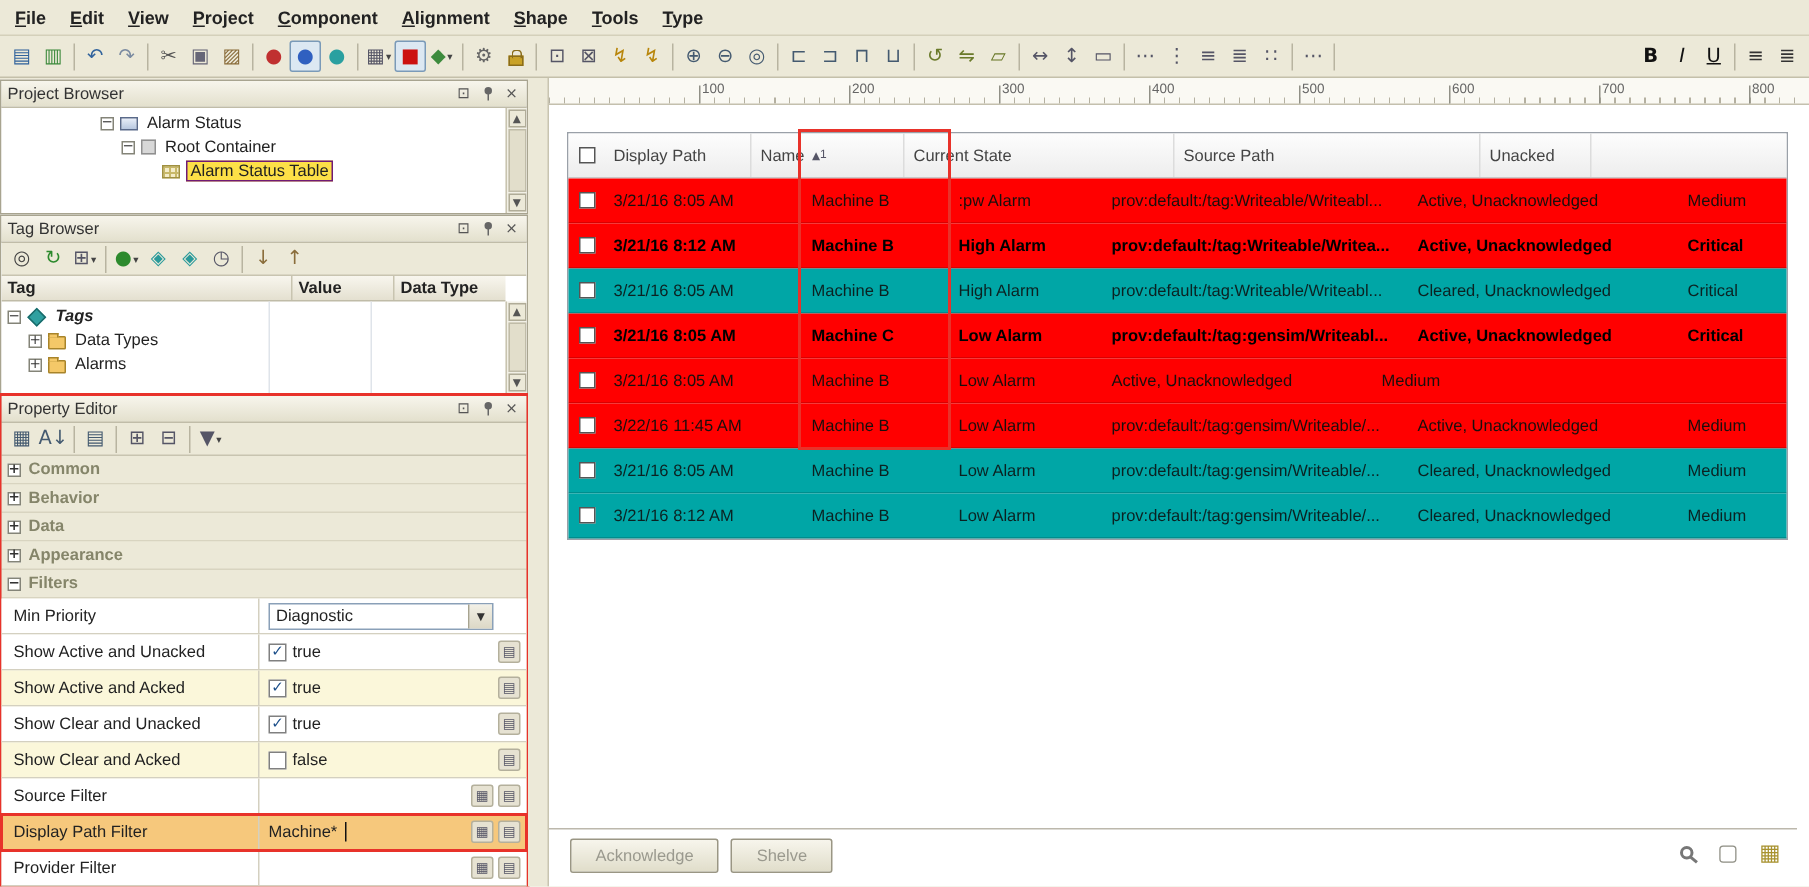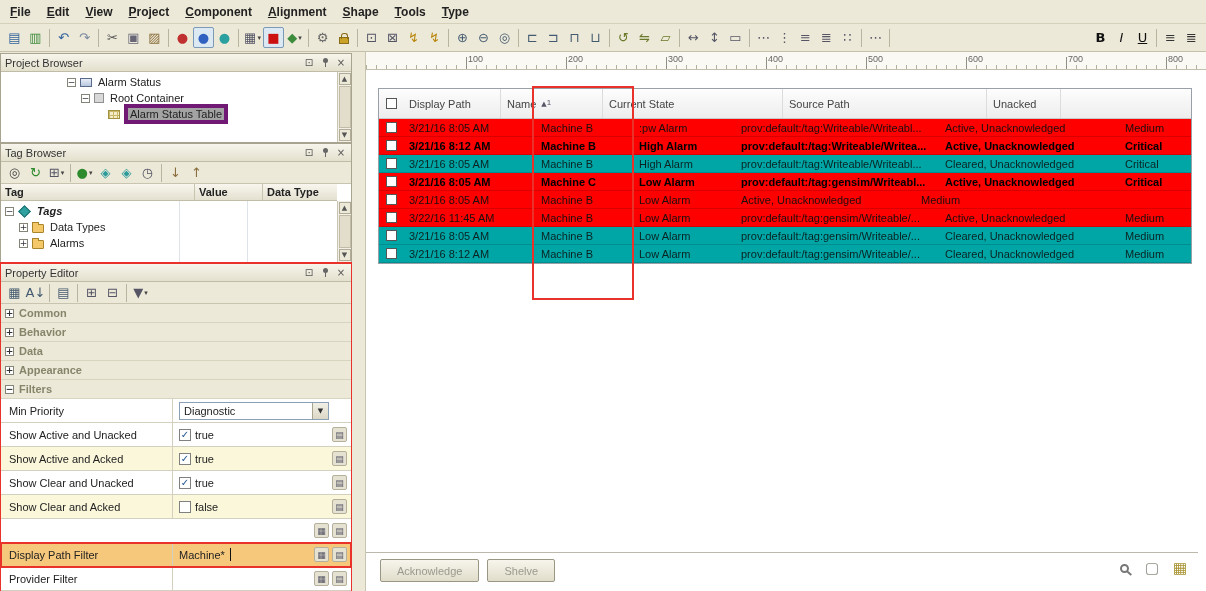--- a/index.html
+++ b/index.html
@@ -31,21 +31,21 @@
 .tb{top:91px;height:120px;}
 .pe{top:211px;height:328px;background:#ece9d8;outline:2px solid #e8322a;outline-offset:-1px;}
 .panel-body{position:relative;height:calc(100% - 18px);overflow:hidden;background:#fff;}
 
 .tree{padding-top:2px;}
 .tree-row{display:flex;align-items:center;height:16px;gap:4px;white-space:nowrap;}
 .expander{width:9px;height:9px;border:1px solid #848478;background:#fff;color:#333;font-size:9px;line-height:7px;display:inline-flex;align-items:center;justify-content:center;flex:none;font-family:"DejaVu Sans",sans-serif;}
 .exp-spacer{width:9px;flex:none;}
 .ticon{flex:none;display:inline-block;}
 .tlabel{padding:0 2px;}
-.tlabel.selected{background:#a3a3a3;border:4px solid #701a75;text-align:right;}
+.tlabel.selected{background:#fde047;border:1px solid #701a75;text-align:right;}
 .tlabel.bi{font-weight:bold;font-style:italic;}
 .i-window{width:12px;height:9px;border:1px solid #5a6a8a;background:linear-gradient(#e8eef8,#b8c8e0);}
 .i-container{width:10px;height:10px;border:1px solid #909090;background:#d8d8d8;}
 .i-table{width:12px;height:9px;border:1px solid #a09040;background-color:#f4ecc8;background-image:repeating-linear-gradient(90deg,#c8b868 0 1px,transparent 1px 4px),repeating-linear-gradient(180deg,#c8b868 0 1px,transparent 1px 4px);}
 .i-tags{width:9px;height:9px;background:#2fa0a0;border:1px solid #1a6a6a;transform:rotate(45deg);margin:0 2px;}
 .i-folder{width:12px;height:9px;background:#f4c868;border:1px solid #a8842a;border-radius:1px;position:relative;margin-top:2px;}
 .i-folder::before{content:'';position:absolute;top:-3px;left:-1px;width:5px;height:2px;background:#f4c868;border:1px solid #a8842a;border-bottom:none;}
 
 .vscroll{position:absolute;right:0;top:0;bottom:0;width:14px;background:#f2f0e6;border-left:1px solid #c8c4b0;display:flex;flex-direction:column;align-items:center;padding:1px 0;}
 .vs-btn{width:12px;height:12px;background:#ece9d8;border:1px solid #b0ac98;font-size:7px;color:#555;display:inline-flex;align-items:center;justify-content:center;font-family:"DejaVu Sans",sans-serif;flex:none;}
@@ -86,21 +86,21 @@
 
 .alarm-table{position:absolute;left:12px;top:36px;width:814px;border:1px solid #9aa0a8;background:#fff;}
 .at-header{display:flex;height:30px;background:linear-gradient(#fdfdfd,#ededed);border-bottom:1px solid #c8c8c8;color:#444;}
 .at-cell{padding:0 6px;display:flex;align-items:center;white-space:nowrap;overflow:hidden;flex:none;}
 .at-hcell{border-right:1px solid #dcdcdc;gap:3px;}
 .at-check{justify-content:center;padding:0;}
 .at-checkbox{width:11px;height:11px;border:1px solid #555;background:#fff;display:inline-block;}
 .sort{display:inline-flex;align-items:flex-start;margin-left:2px;}
 .sort-arrow{font-size:7px;color:#556;font-family:"DejaVu Sans",sans-serif;}
 .sort-num{font-size:8px;color:#556;margin-top:-2px;}
-.at-row{display:flex;height:18px;border-bottom:1px solid rgba(0,0,0,.15);}
+.at-row{display:flex;height:30px;border-bottom:1px solid rgba(0,0,0,.15);}
 .at-row.sev-active{background:#ff0000;color:#190f0d;}
 .at-row.sev-cleared{background:#00a6a6;color:#0b2222;}
 .at-row.bold{font-weight:bold;color:#000;}
 
 .col-highlight{position:absolute;left:166px;top:34px;width:102px;height:214px;border:2px solid #e8322a;pointer-events:none;z-index:5;}
 .canvas-divider{position:absolute;left:0;right:8px;top:500px;border-top:1px solid #bcb8ac;}
 .btnbar{position:absolute;left:14px;top:507px;display:flex;gap:8px;}
 .ack-btn{height:23px;display:inline-flex;align-items:center;padding:0 16px;background:linear-gradient(#f7f5ec,#e0ddca);border:1px solid #9a9684;border-radius:2px;color:#9a998e;}
 .corner-icons{position:absolute;right:16px;top:506px;display:flex;align-items:center;gap:8px;}
 .ci{width:20px;height:20px;display:inline-flex;align-items:center;justify-content:center;font-size:15px;font-family:"DejaVu Sans",sans-serif;}
@@ -496,20 +496,21 @@
             <div class="pe-label">Show Clear and Acked</div>
             <div class="pe-value">
               <span class="checkbox"></span>
               <span class="cb-label">false</span>
             </div>
             <div class="pe-icons">
               <span class="pe-ic">▤</span>
             </div>
           </div>
           <div class="pe-row">
+            <div class="pe-label">Source Filter</div>
             <div class="pe-value">
               <span class="text-value"></span>
             </div>
             <div class="pe-icons">
               <span class="pe-ic">▦</span>
               <span class="pe-ic">▤</span>
             </div>
           </div>
           <div class="pe-row alt hl-row">
             <div class="pe-label">Display Path Filter</div>

